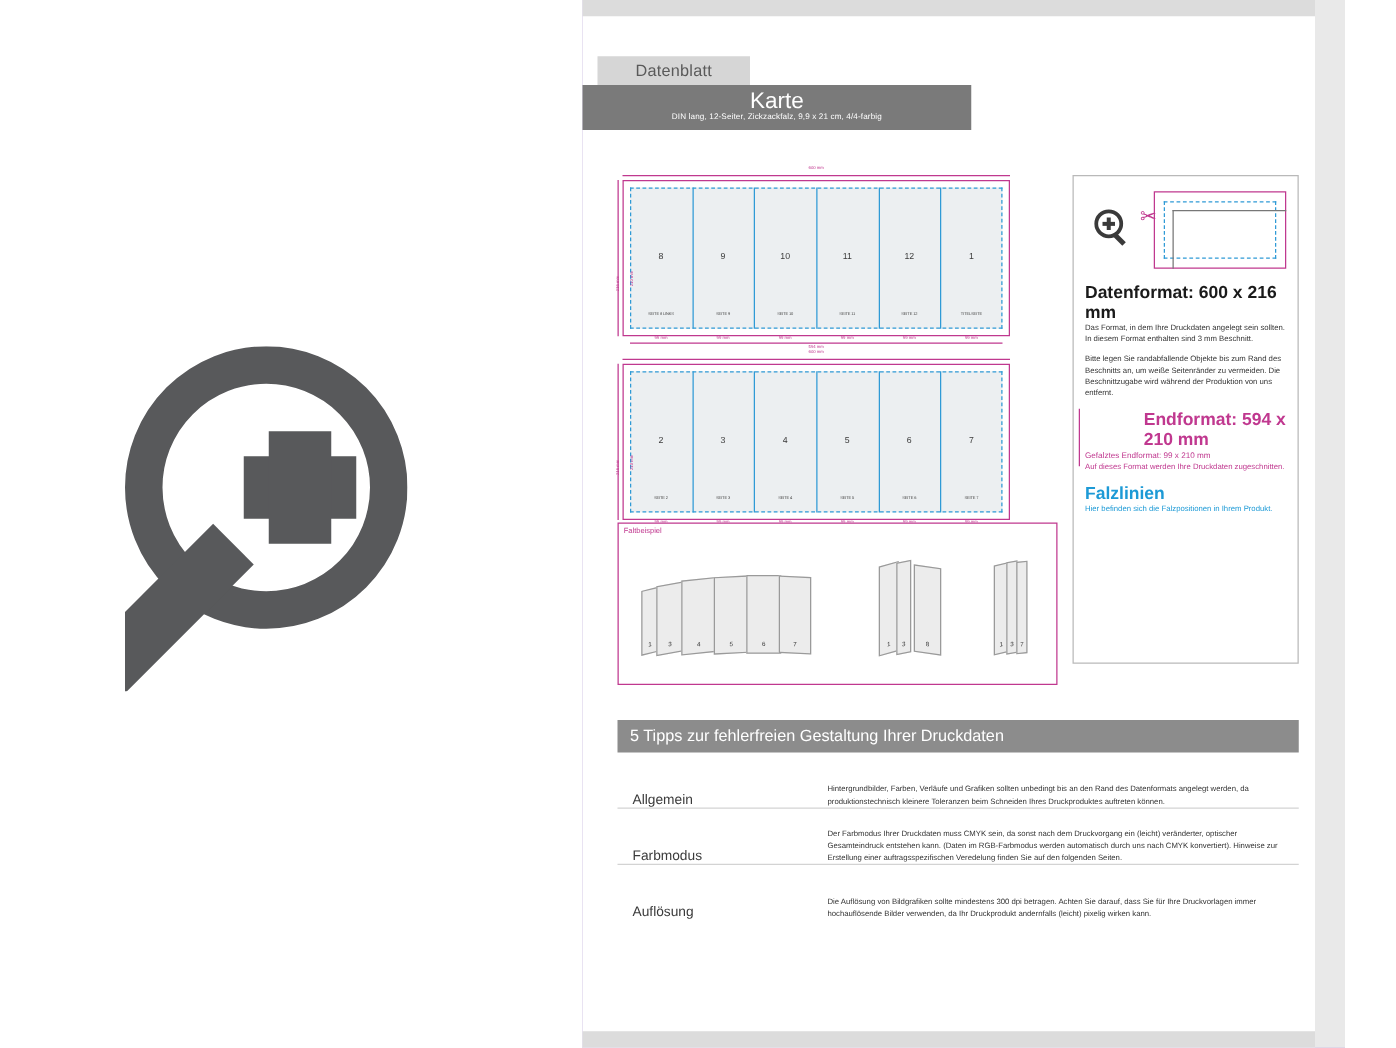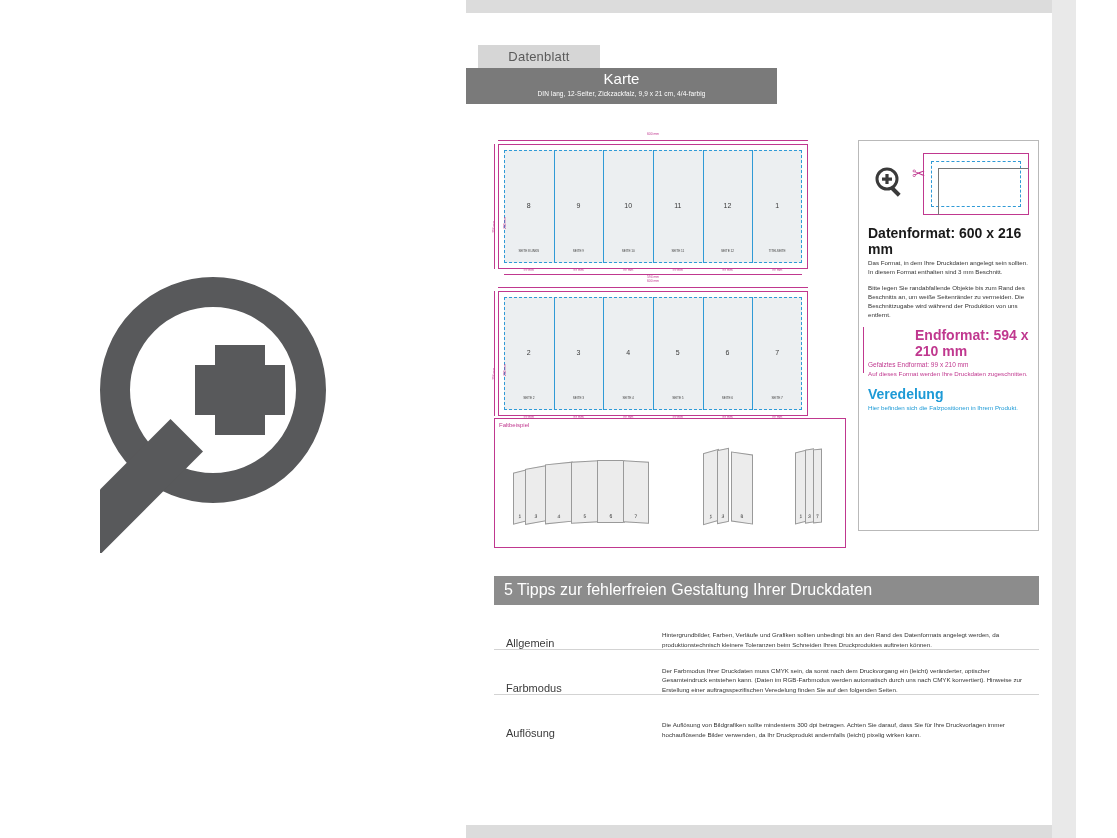--- a/index.html
+++ b/index.html
@@ -84,21 +84,21 @@
     left: 0px; top: 68px;
     width: 311px; height: 36px;
     background: #7a7a7a;
   }
   #title-bar .title {
     position: absolute;
     left: 0; top: 2px;
     width: 311px;
     text-align: center;
     color: #ffffff;
-    font-size: 15px;
+    font-size: 18px;
   }
   #title-bar .subtitle {
     position: absolute;
     left: 0; top: 22px;
     width: 311px;
     text-align: center;
     color: #ffffff;
     font-size: 6.5px;
     letter-spacing: 0.1px;
   }
@@ -272,21 +272,21 @@
 
   
   #tips {
     position: absolute;
     left: 28px; top: 576px;
     width: 545px;
   }
   #tips-header {
     background: #8c8c8c;
     color: #ffffff;
-    font-size: 16px;
+    font-size: 13px;
     padding: 5px 10px 6px 10px;
   }
   .tip-row {
     display: flex;
     border-bottom: 1px solid #d3d3d3;
     min-height: 44px;
     align-items: flex-end;
   }
   .tip-row:last-child { border-bottom: none; }
   .tip-name {
@@ -476,21 +476,21 @@
 
         <div style="position:relative;">
           <div class="pinkbar" style="top:0; height:46px; left:-5px;"></div>
           <div class="info-h pink">Endformat: 594 x 210 mm</div>
           <div class="info-sub">Gefalztes Endformat: 99 x 210 mm</div>
           <div class="info-p pink">Auf dieses Format werden Ihre Druckdaten zugeschnitten.</div>
         </div>
 
 
         <div>
-          <div class="info-h blue">Veredelung</div>
+          <div class="info-h blue">Falzlinien</div>
           <div class="info-p blue">Hier befinden sich die Falzpositionen in Ihrem Produkt.</div>
         </div>
       </div>
 
       <div id="tips">
         <div id="tips-header">5 Tipps zur fehlerfreien Gestaltung Ihrer Druckdaten</div>
 
         <div class="tip-row">
           <div class="tip-name">Allgemein</div>
           <div class="tip-text">Hintergrundbilder, Farben, Verläufe und Grafiken sollten unbedingt bis an den Rand des Datenformats angelegt werden, da produktionstechnisch kleinere Toleranzen beim Schneiden Ihres Druckproduktes auftreten können.</div>

